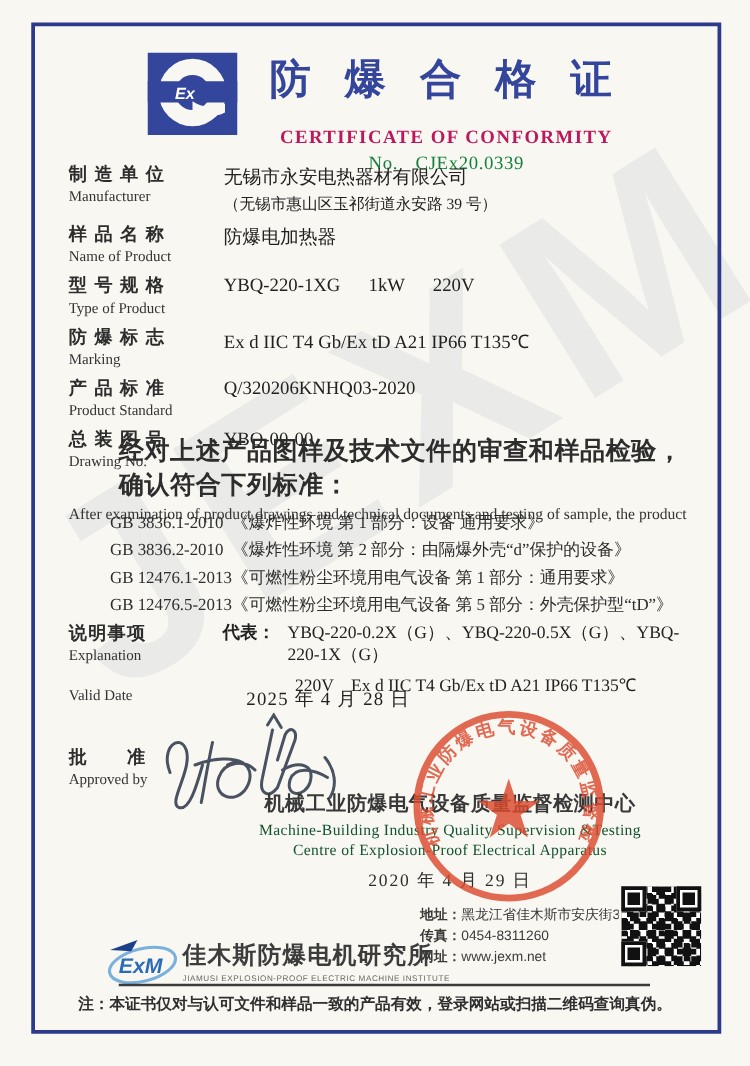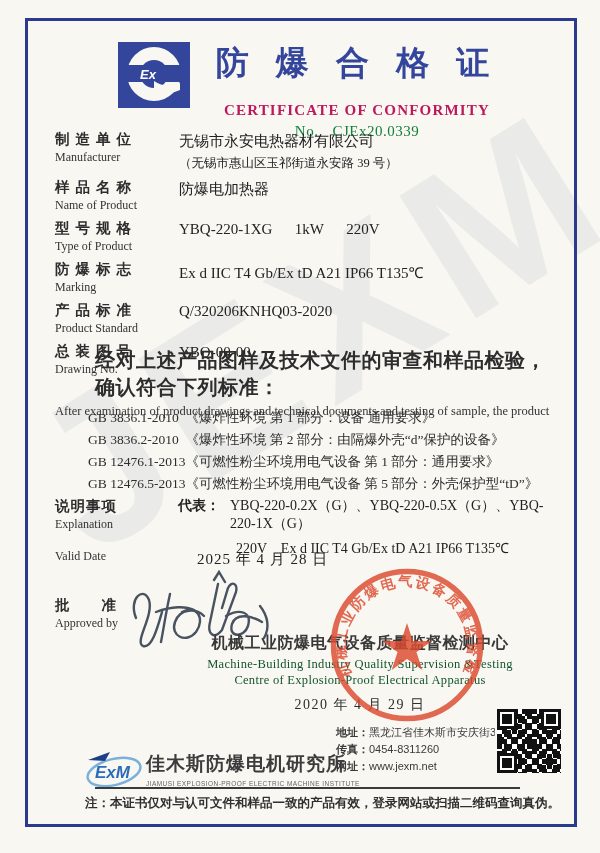--- a/index.html
+++ b/index.html
@@ -69,21 +69,21 @@
   .crow{line-height:17px;display:flex;}
   .clabel{font-weight:bold;flex-shrink:0;}
   .qr{position:absolute;left:497px;top:709px;width:64px;height:64px;background:
       conic-gradient(#111 25%,#fff 0 50%,#111 0 75%,#fff 0) 0 0/10px 10px,
       conic-gradient(#fff 25%,#111 0 50%,#fff 0 75%,#111 0) 0 0/14px 14px;
       background-color:#fff;background-blend-mode:darken;outline:2px solid #f8f7f2;}
   .qr .f{position:absolute;width:14px;height:14px;border:3px solid #111;background:#fff;}
   .qr .f::after{content:"";position:absolute;inset:2px;background:#111;}
   .f.tl{left:0;top:0}.f.tr{right:0;top:0}.f.bl{left:0;bottom:0}
   .sep{position:absolute;left:95px;top:787px;width:425px;height:2px;background:#3a3a3a;}
-  .note{position:absolute;left:40px;top:795px;width:520px;text-align:right;
+  .note{position:absolute;left:40px;top:795px;width:520px;text-align:center;
         font-family:"Liberation Sans",sans-serif;font-weight:bold;font-size:12.5px;
         color:#2f2f2f;}
 </style>
 </head>
 <body>
 
 <div class="page">
   <div class="wm">JEXM</div>
   <div class="frame"></div>
 

